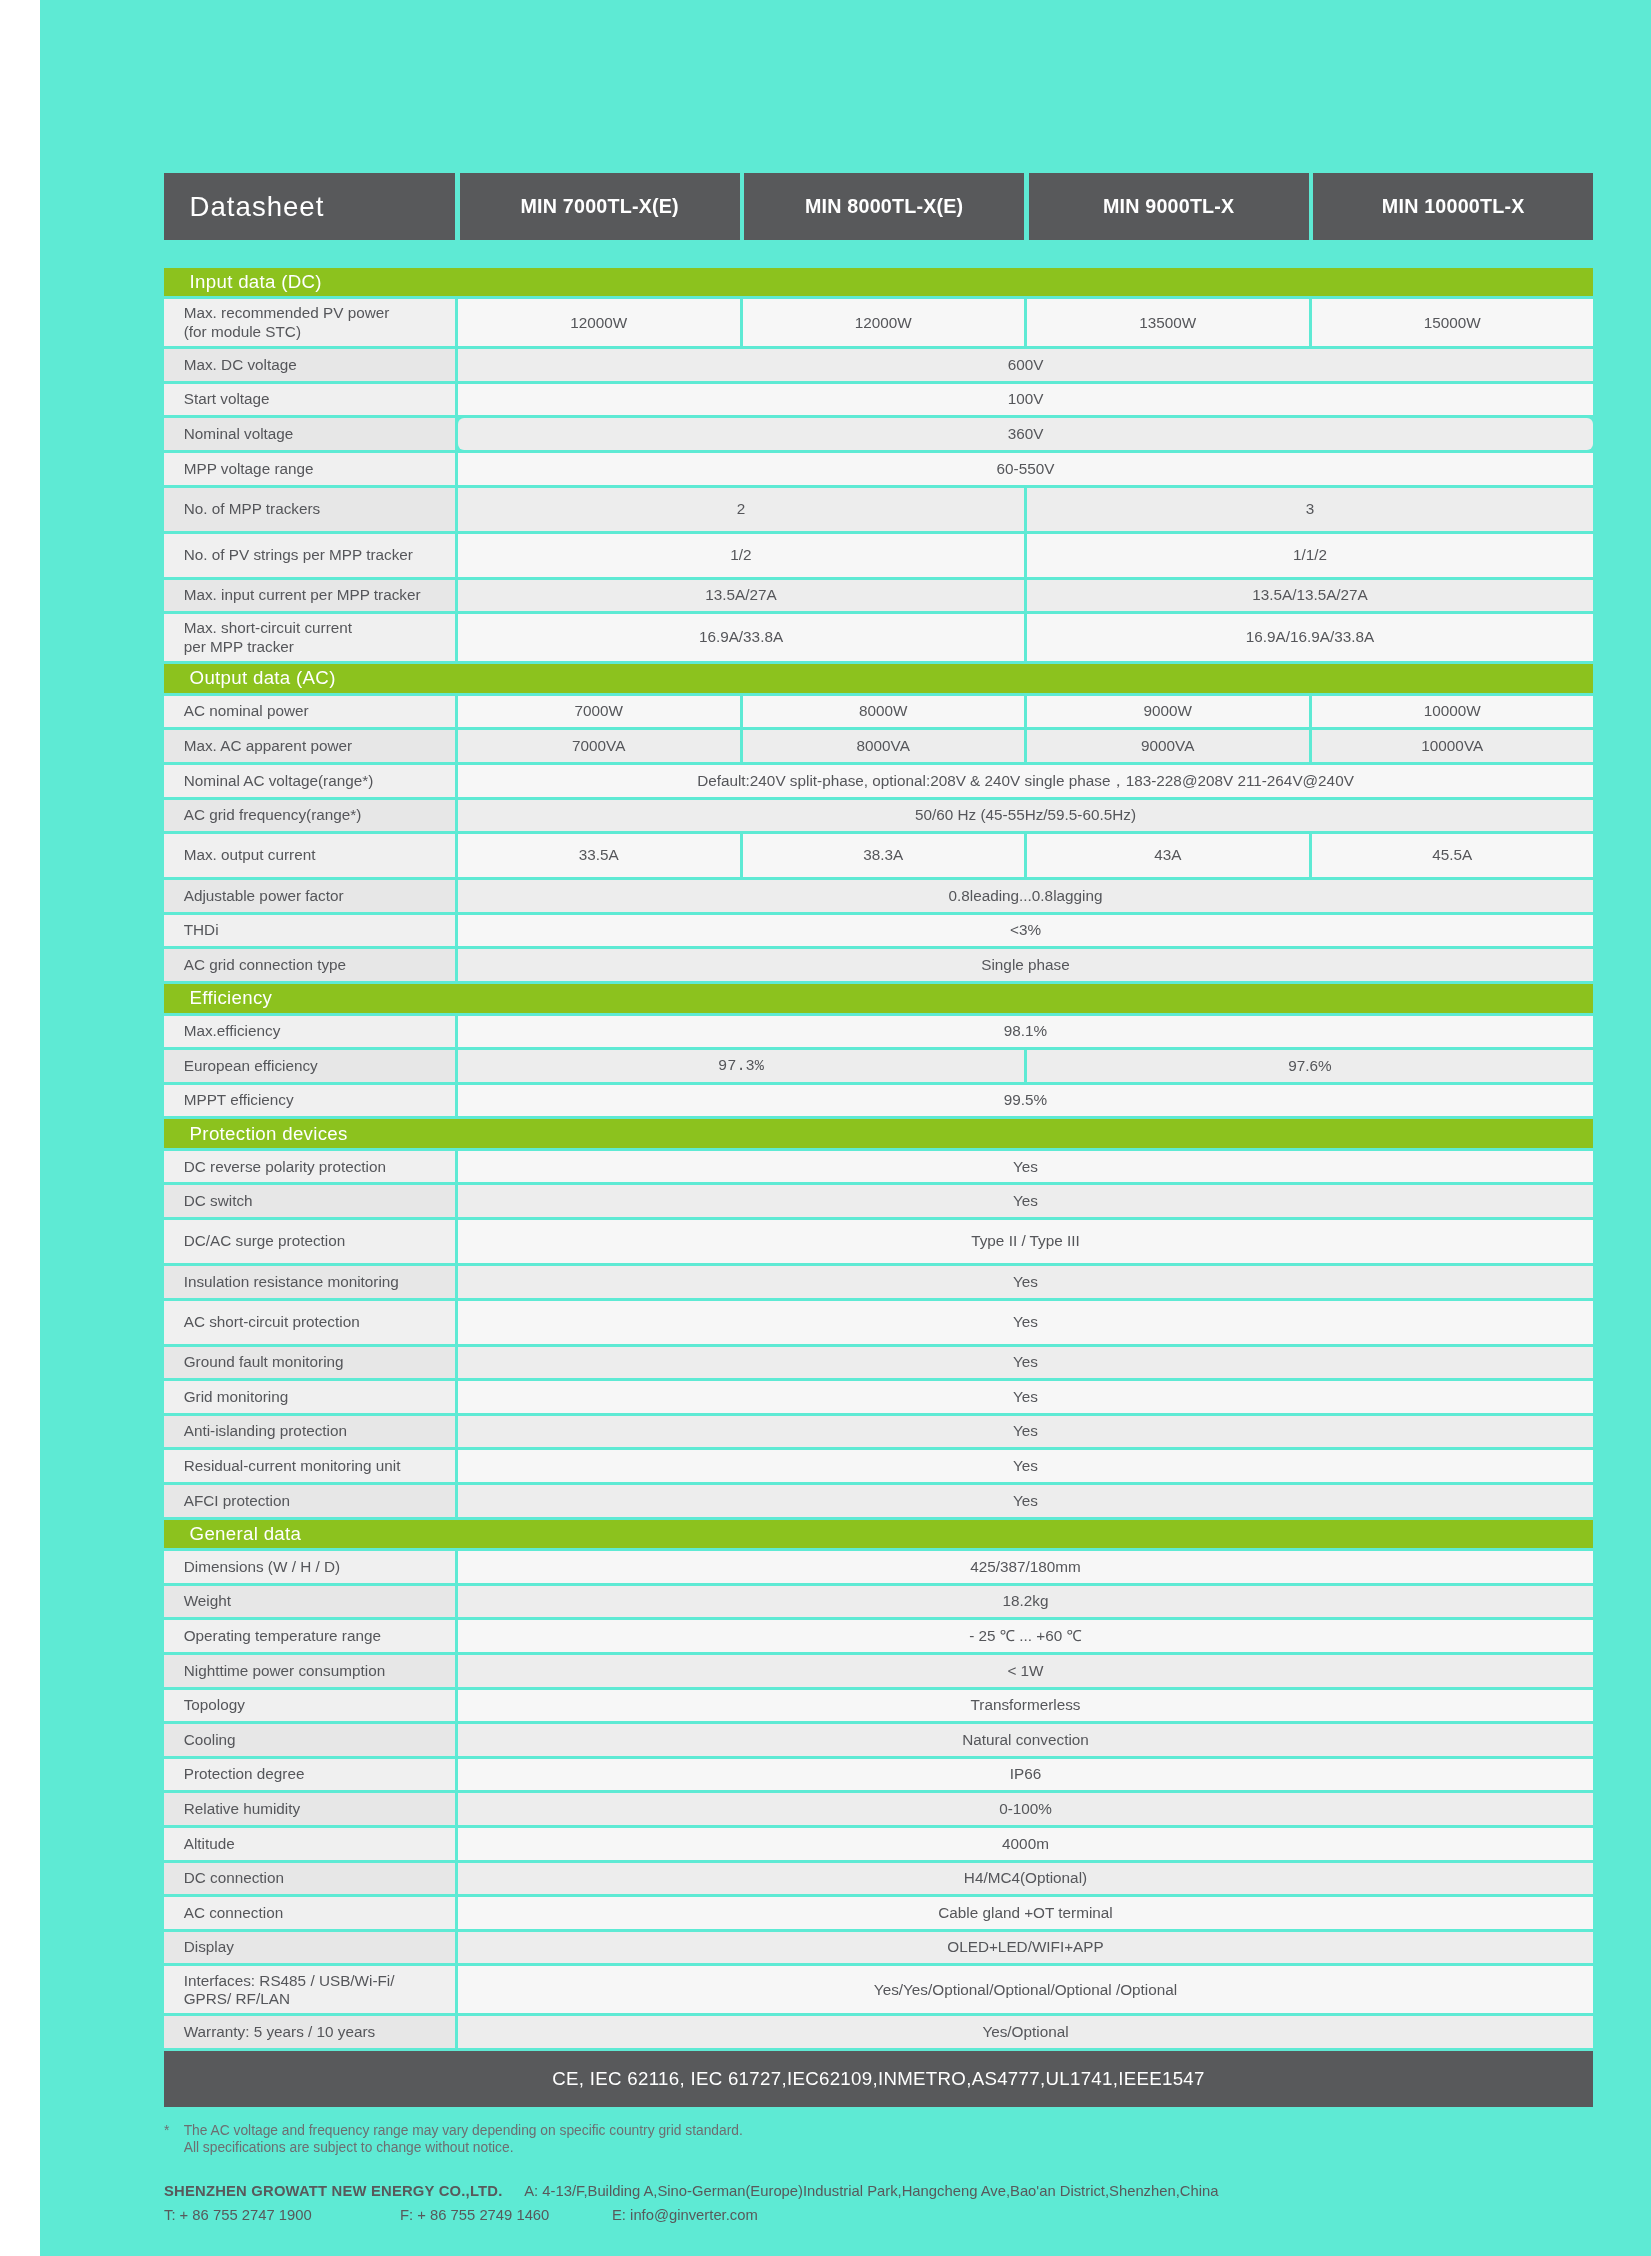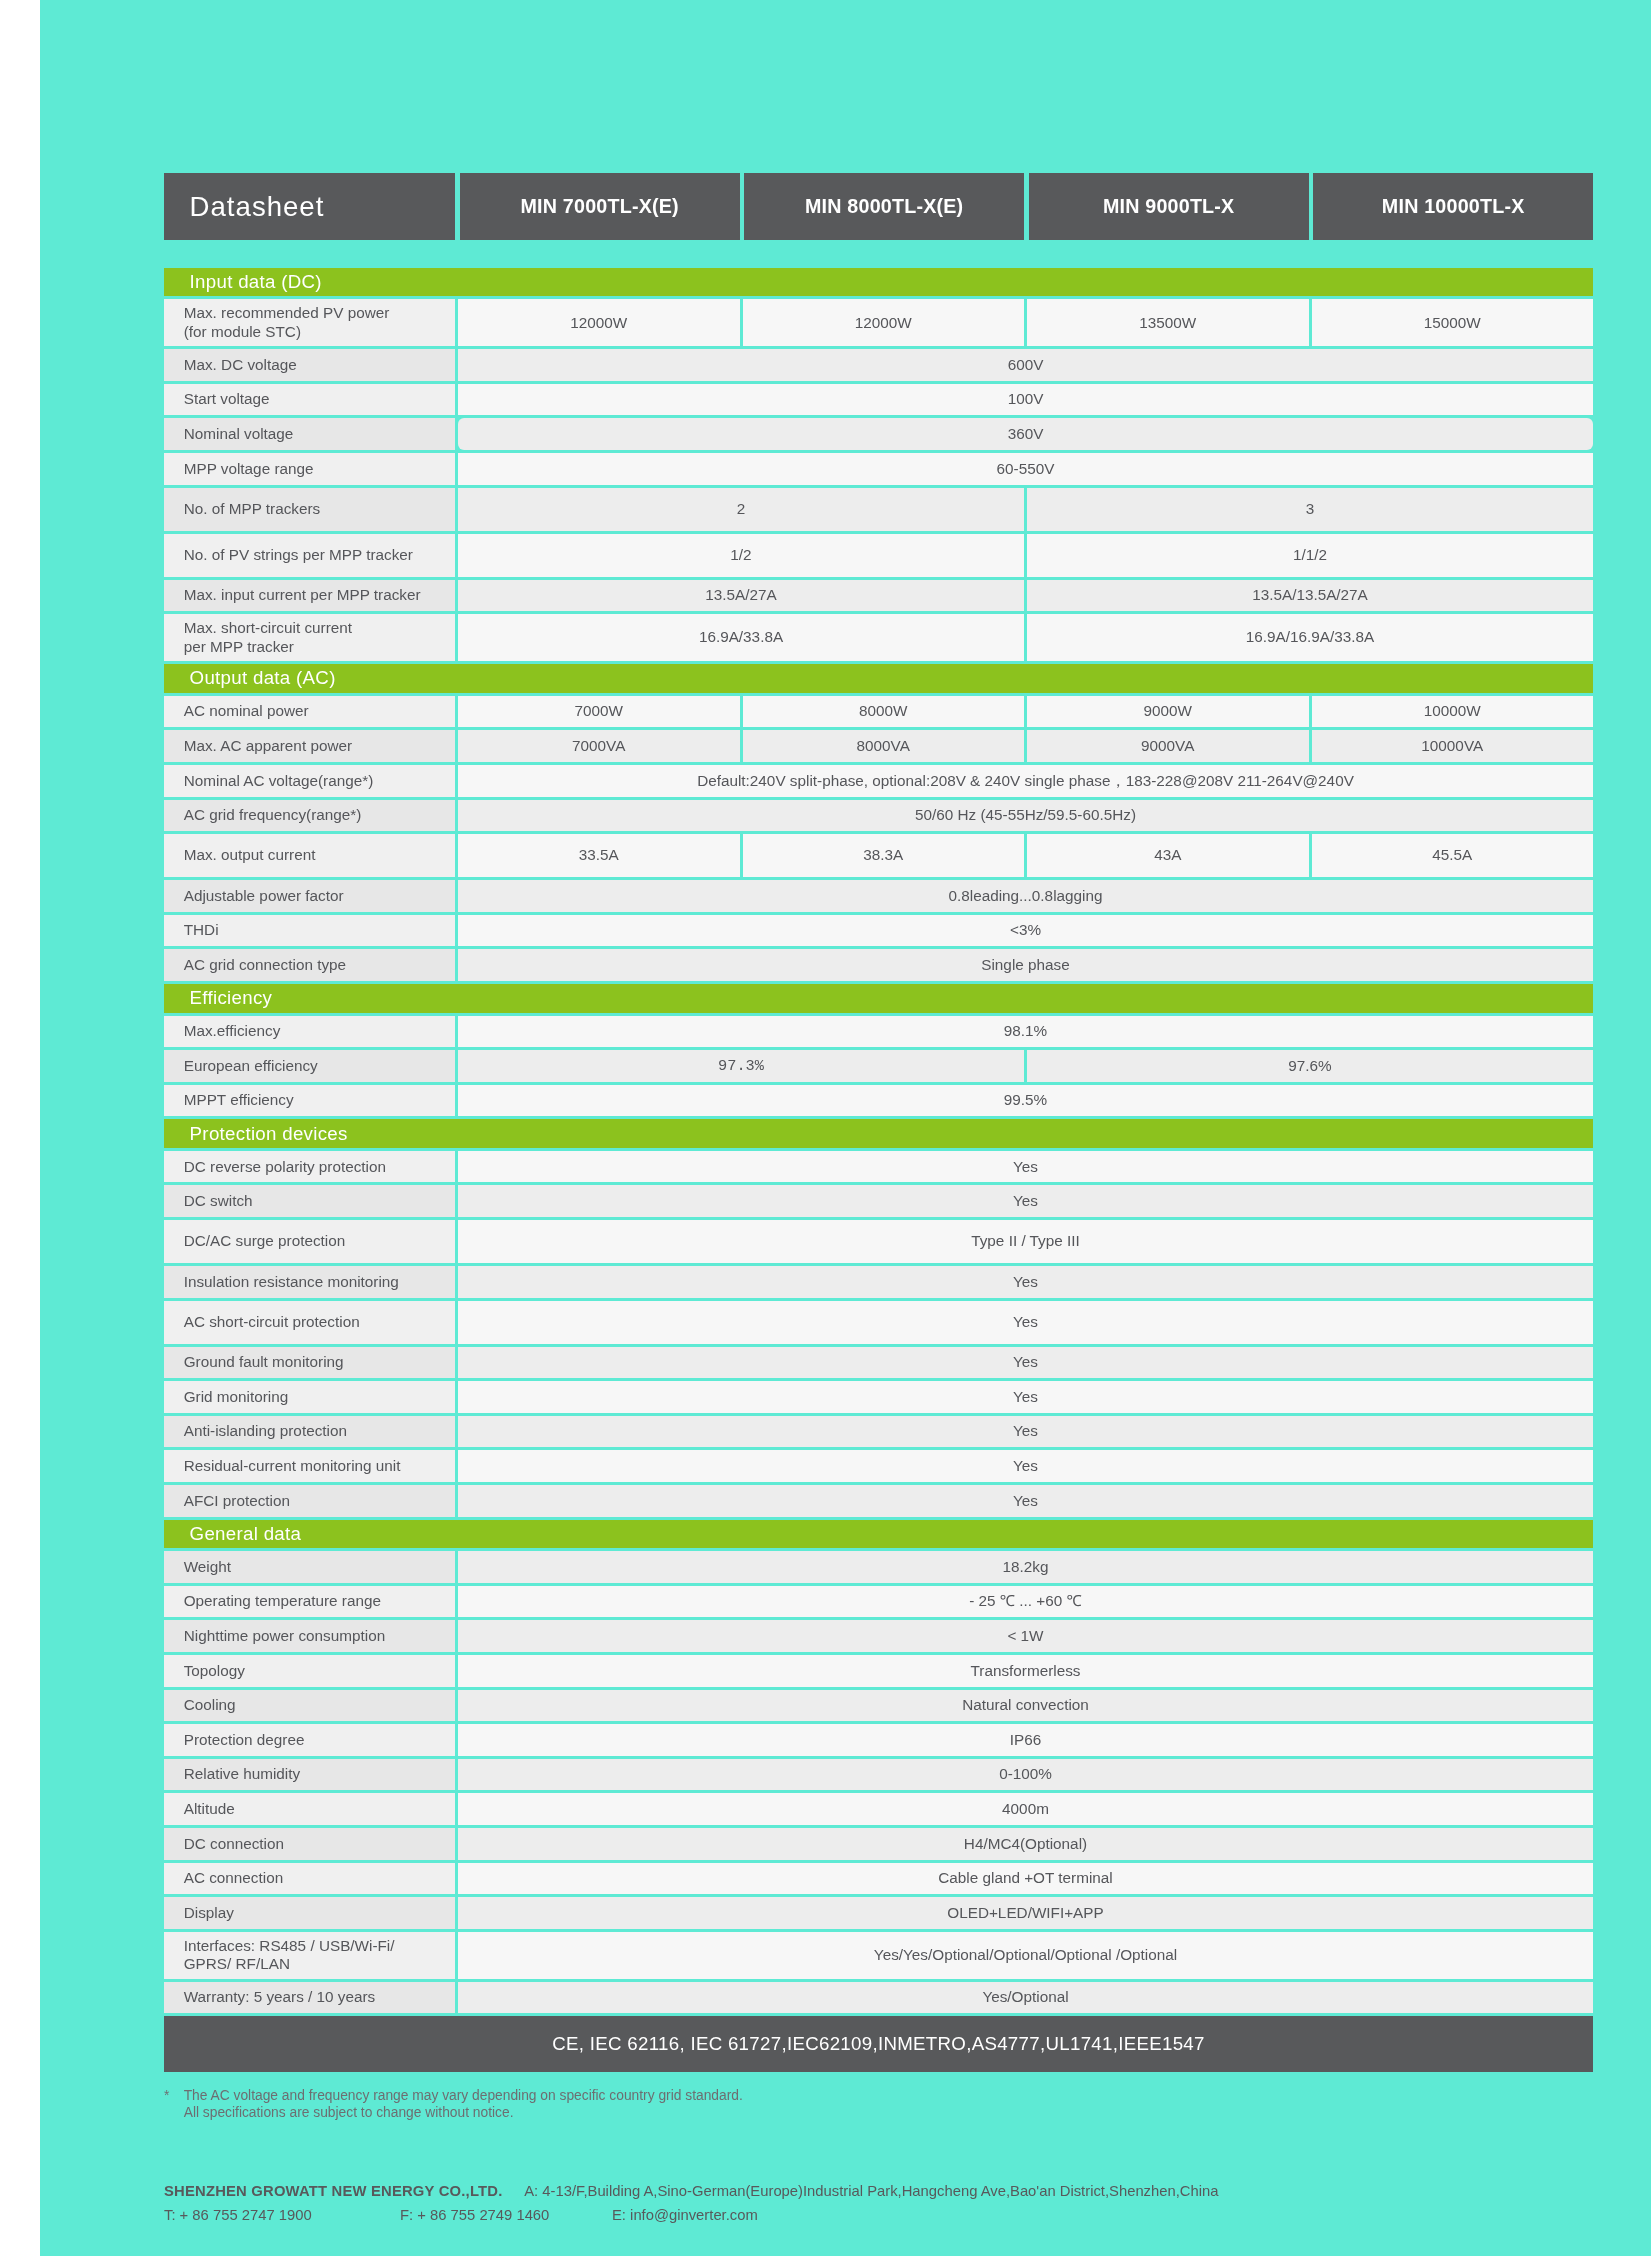--- a/index.html
+++ b/index.html
@@ -209,20 +209,24 @@
           <div class="cell label">Residual-current monitoring unit</div>
           <div class="cell value" style="grid-column: span 4;">Yes</div>
         </div>
         <div class="row dark">
           <div class="cell label">AFCI protection</div>
           <div class="cell value" style="grid-column: span 4;">Yes</div>
         </div>
         <div class="section-bar">
           <span>General data</span>
         </div>
+        <div class="row light">
+          <div class="cell label">Dimensions (W / H / D)</div>
+          <div class="cell value" style="grid-column: span 4;">425/387/180mm</div>
+        </div>
         <div class="row dark">
           <div class="cell label">Weight</div>
           <div class="cell value" style="grid-column: span 4;">18.2kg</div>
         </div>
         <div class="row light">
           <div class="cell label">Operating temperature range</div>
           <div class="cell value" style="grid-column: span 4;">- 25 ℃ ... +60 ℃</div>
         </div>
         <div class="row dark">
           <div class="cell label">Nighttime power consumption</div>

